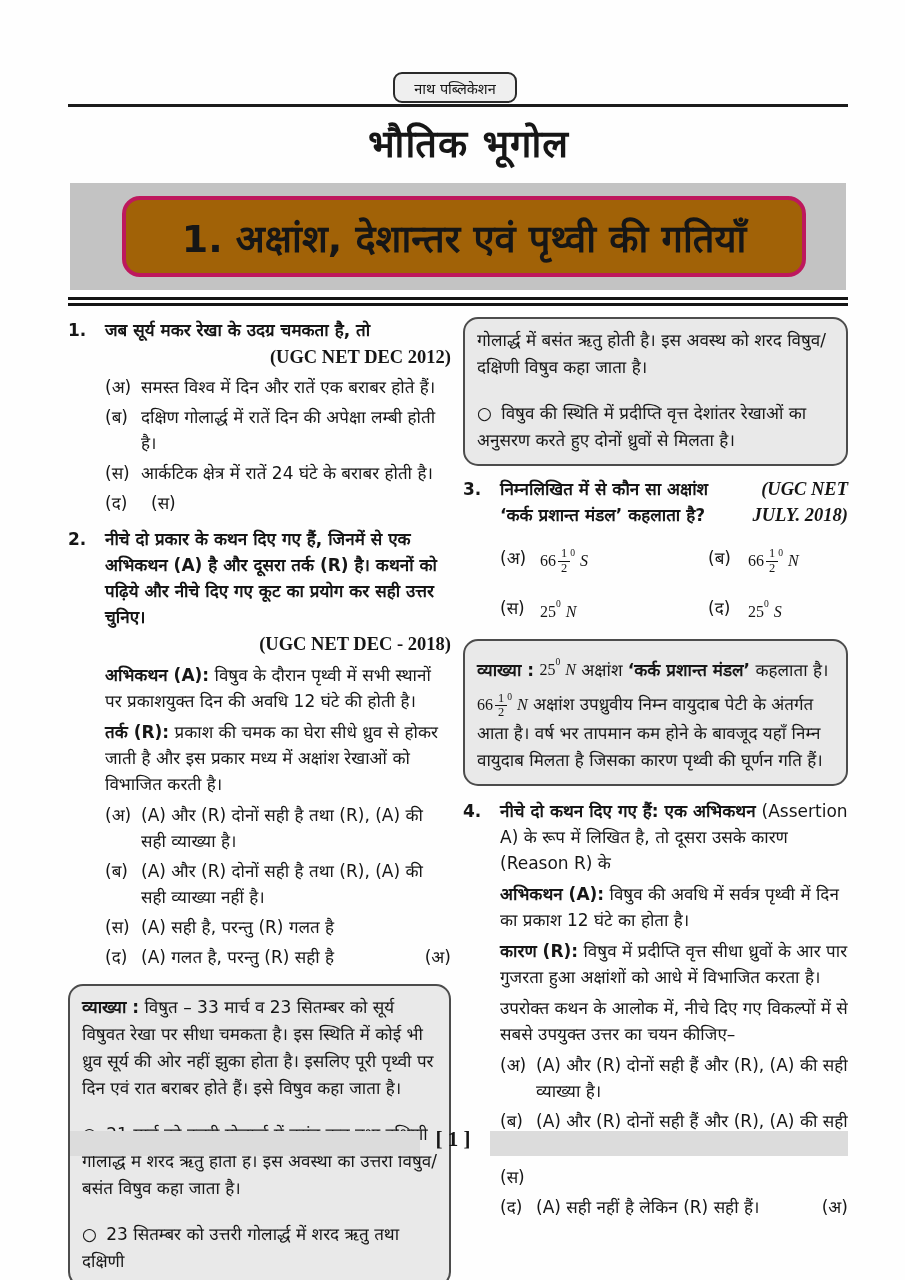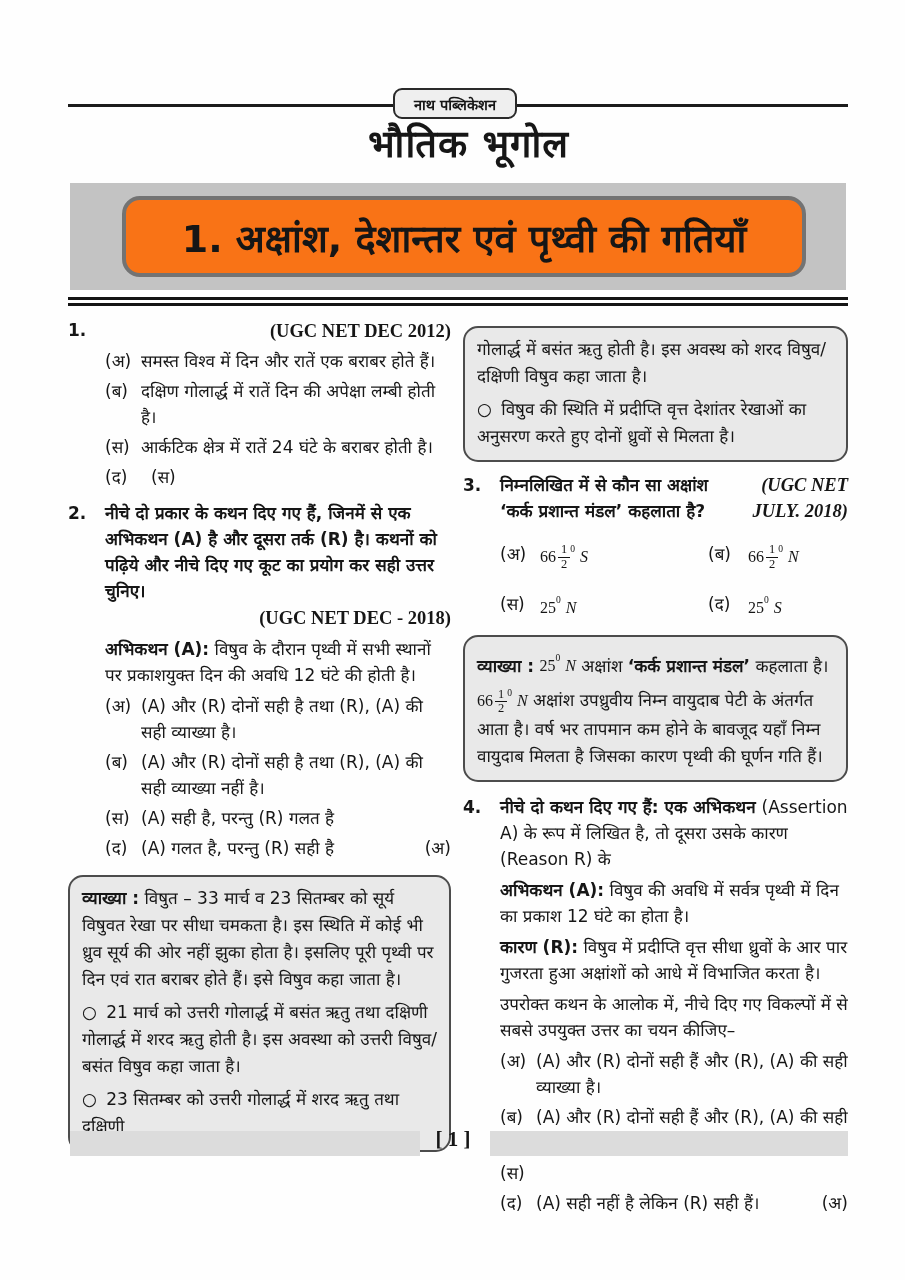--- a/index.html
+++ b/index.html
@@ -3,43 +3,43 @@
 <meta charset="utf-8">
 <style>
   * { margin:0; padding:0; box-sizing:border-box; }
   html,body { background:#ffffff; }
   body { width:905px; height:1280px; font-family:"DejaVu Sans", sans-serif; color:#161616; }
   .page { position:relative; width:905px; height:1280px; background:#fefefe; overflow:hidden; }
 
   
   .rule-top { position:absolute; top:104px; left:68px; width:780px; height:3px; background:#1c1c1c; }
   .publisher-box {
-    position:absolute; top:88px; left:393px; width:124px; height:31px;
+    position:absolute; top:72px; left:393px; width:124px; height:31px;
     background:#efefef; border:2px solid #2a2a2a; border-radius:9px;
     display:flex; align-items:center; justify-content:center;
-    font-size:14.5px; font-weight:bold; z-index:2;
+    font-size:14.5px; font-weight:normal; z-index:2;
   }
   .book-title {
     position:absolute; top:116px; left:0; width:100%;
     text-align:center; font-size:38px; font-weight:bold; letter-spacing:1px;padding-left:32px;
   }
   .chapter-banner { position:absolute; top:183px; left:70px; width:776px; height:107px; background:#c3c3c3; }
   .chapter-box {
     position:absolute; top:13px; left:52px; right:40px; bottom:13px;
-    background:#f97316; border:4px solid #737373; border-radius:18px;
+    background:#a16207; border:4px solid #be185d; border-radius:18px;
     display:flex; align-items:center; justify-content:center;
     font-size:38px; font-weight:bold; white-space:nowrap;
   }
   .double-rule { position:absolute; top:297px; left:68px; width:780px; height:9px;
     border-top:3px solid #141414; border-bottom:3px solid #141414; }
 
   
   .col { position:absolute; font-size:17px; line-height:26px; }
   .col-left  { top:317px; left:68px;  width:383px; }
-  .col-right { top:326px; left:463px; width:385px; }
+  .col-right { top:317px; left:463px; width:385px; }
 
   .question { display:flex; margin-bottom:6px; }
   .q-num { width:37px; font-weight:bold; flex:none; }
   .q-body { flex:1; min-width:0; }
   .q-stem { font-weight:bold; }
   .q-stem .plain { font-weight:normal; }
   .q-source { text-align:right; font-weight:bold; font-family:"Liberation Serif", serif; font-size:18.5px; margin:1px 0 3px; }
   .src-inline { display:flex; justify-content:space-between; align-items:center; }
   .src-inline .q-source { margin:0;font-style:italic; }
 
@@ -49,21 +49,21 @@
   .option { display:flex; margin:4px 0; }
   .opt-label { width:36px; flex:none; }
   .opt-text { flex:1; min-width:0; }
   .opt-answer { align-self:flex-end; margin-left:10px; flex:none; }
 
   
   .expl-box {
     margin-top:10px; background:#e9e9e9; border:2px solid #4c4c4c; border-radius:15px;
     padding:8px 12px 10px; line-height:27px;
   }
-  .expl-box .bullet { margin-top:6px; }
+  .expl-box .bullet { margin-top:19px; }
   .bullet-mark { font-weight:bold; margin-right:4px; }
   .expl-label { font-weight:bold; }
   .bold-phrase { font-weight:bold; }
 
   
   .math { font-family:"Liberation Serif", serif; font-size:16px; white-space:nowrap; }
   .frac { display:inline-block; vertical-align:-0.5em; text-align:center; font-size:0.78em; line-height:1.08; margin-left:2px; }
   .frac .ftop { display:block; border-bottom:1.5px solid #111; padding:0 3px; }
   .frac .fbot { display:block; }
   .math sup { font-size:0.6em; vertical-align:1em; }
@@ -99,20 +99,21 @@
       <span>1. अक्षांश, देशान्तर एवं पृथ्वी की गतियाँ</span>
     </div>
   </div>
   <div class="double-rule"></div>
 
   <div class="col col-left">
 
     <div class="question">
       <div class="q-num">1.</div>
       <div class="q-body">
+        <div class="q-stem">जब सूर्य मकर रेखा के उदग्र चमकता है, तो</div>
         <div class="q-source">(UGC NET DEC 2012)</div>
         <div class="option">
           <span class="opt-label">(अ)</span>
           <span class="opt-text">समस्त विश्व में दिन और रातें एक बराबर होते हैं।</span>
         </div>
         <div class="option">
           <span class="opt-label">(ब)</span>
           <span class="opt-text">दक्षिण गोलार्द्ध में रातें दिन की अपेक्षा लम्बी होती है।</span>
         </div>
         <div class="option">
@@ -127,20 +128,24 @@
     </div>
 
     <div class="question">
       <div class="q-num">2.</div>
       <div class="q-body">
         <div class="q-stem">नीचे दो प्रकार के कथन दिए गए हैं, जिनमें से एक अभिकथन (A) है और दूसरा तर्क (R) है। कथनों को पढ़िये और नीचे दिए गए कूट का प्रयोग कर सही उत्तर चुनिए।</div>
         <div class="q-source">(UGC NET DEC - 2018)</div>
         <div class="para">
           <b>अभिकथन (A):</b>
           <span>विषुव के दौरान पृथ्वी में सभी स्थानों पर प्रकाशयुक्त दिन की अवधि 12 घंटे की होती है।</span>
+        </div>
+        <div class="para">
+          <b>तर्क (R):</b>
+          <span>प्रकाश की चमक का घेरा सीधे ध्रुव से होकर जाती है और इस प्रकार मध्य में अक्षांश रेखाओं को विभाजित करती है।</span>
         </div>
         <div class="option">
           <span class="opt-label">(अ)</span>
           <span class="opt-text">(A) और (R) दोनों सही है तथा (R), (A) की सही व्याख्या है।</span>
         </div>
         <div class="option">
           <span class="opt-label">(ब)</span>
           <span class="opt-text">(A) और (R) दोनों सही है तथा (R), (A) की सही व्याख्या नहीं है।</span>
         </div>
         <div class="option">

